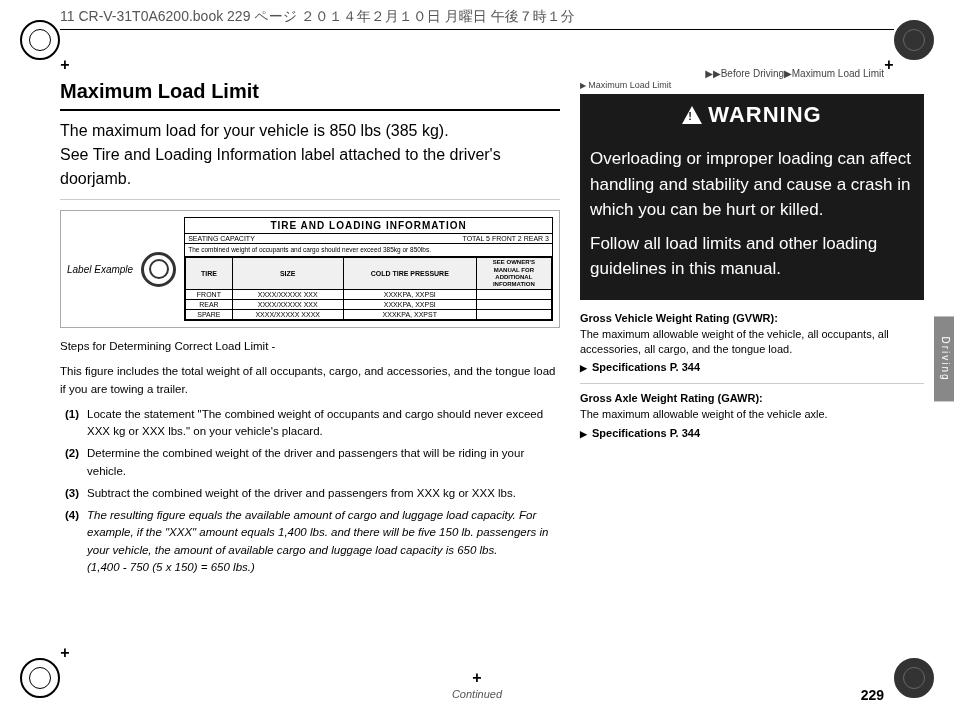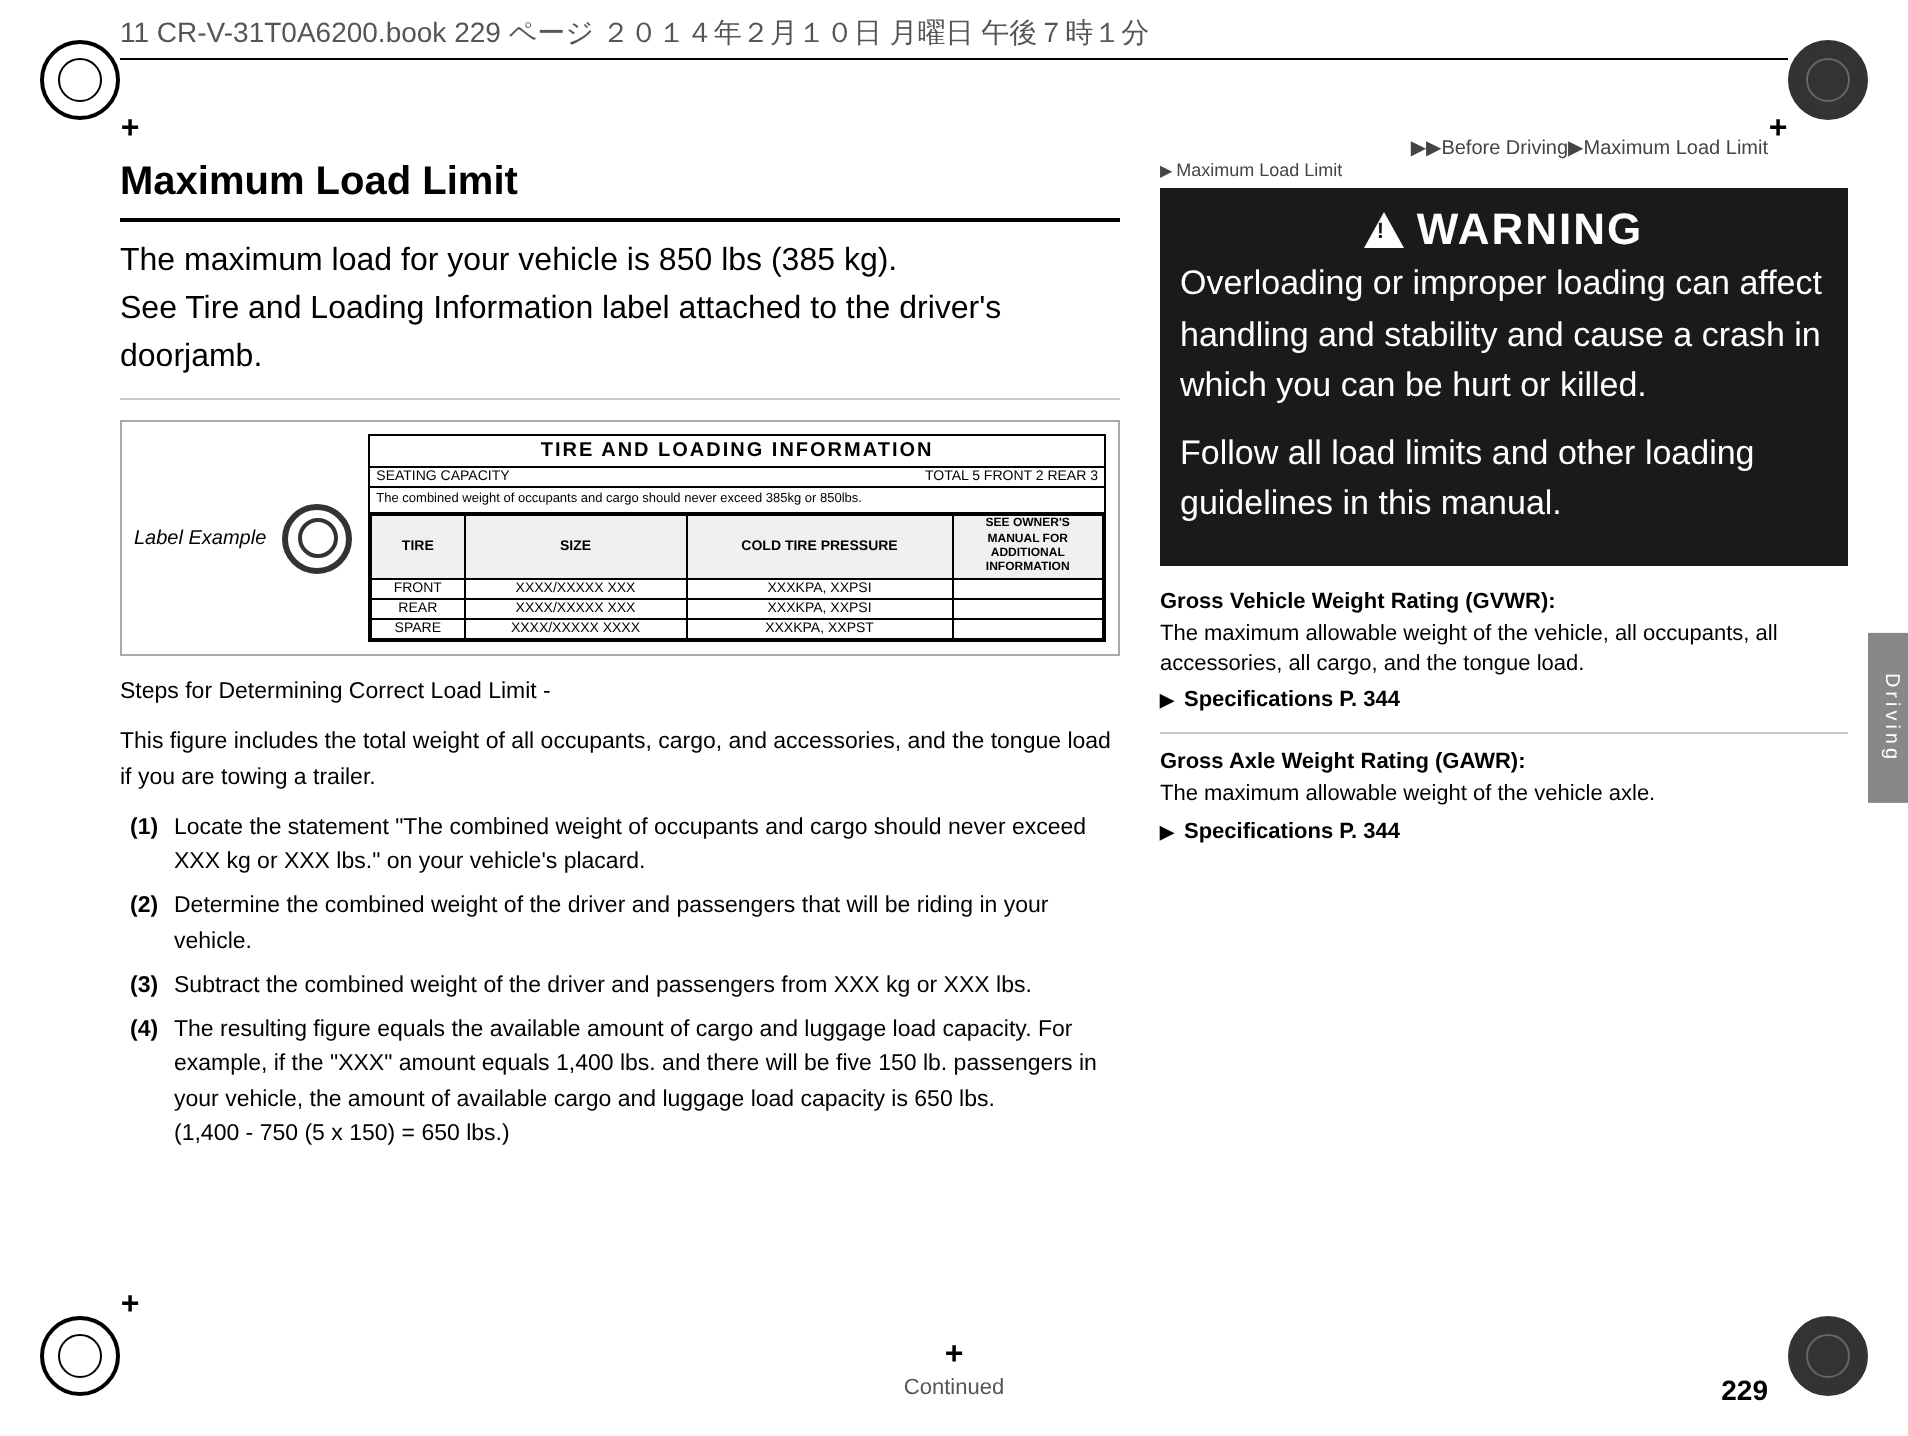--- a/index.html
+++ b/index.html
@@ -106,20 +106,21 @@
       margin-left: 38px;
     }
 
     
     .continued-text {
       position: absolute;
       bottom: 18px;
       left: 50%;
       transform: translateX(-50%);
       font-size: 11px;
+      font-style: italic;
       color: #555;
     }
 
     
     .main-content {
       position: absolute;
       top: 80px;
       left: 60px;
       width: 500px;
       bottom: 50px;
@@ -250,21 +251,21 @@
       background: #1a1a1a;
       color: #fff;
       padding: 8px 10px 10px;
       margin-bottom: 12px;
     }
     .warning-header {
       display: flex;
       align-items: center;
       justify-content: center;
       gap: 6px;
-      margin-bottom: 1px;
+      margin-bottom: 18px;
     }
     .warning-triangle {
       width: 0;
       height: 0;
       border-left: 10px solid transparent;
       border-right: 10px solid transparent;
       border-bottom: 18px solid #fff;
       position: relative;
     }
     .warning-triangle::after {
@@ -434,21 +435,21 @@
     <div class="numbered-item">
       <span class="num">(2)</span>
       <span>Determine the combined weight of the driver and passengers that will be riding in your vehicle.</span>
     </div>
     <div class="numbered-item">
       <span class="num">(3)</span>
       <span>Subtract the combined weight of the driver and passengers from XXX kg or XXX lbs.</span>
     </div>
     <div class="numbered-item">
       <span class="num">(4)</span>
-      <span style="white-space:pre-line;">The resulting figure equals the available amount of cargo and luggage load capacity. For example, if the "XXX" amount equals 1,400 lbs. and there will be five 150 lb. passengers in your vehicle, the amount of available cargo and luggage load capacity is 650 lbs.
+      <span style="white-space:pre-line;font-style:italic;">The resulting figure equals the available amount of cargo and luggage load capacity. For example, if the "XXX" amount equals 1,400 lbs. and there will be five 150 lb. passengers in your vehicle, the amount of available cargo and luggage load capacity is 650 lbs.
 (1,400 - 750 (5 x 150) = 650 lbs.)</span>
     </div>
   </div>
 </div>
 
 <div class="right-panel">
   <div class="right-panel-label">Maximum Load Limit</div>
 
   <div class="warning-box">
     <div class="warning-header">

